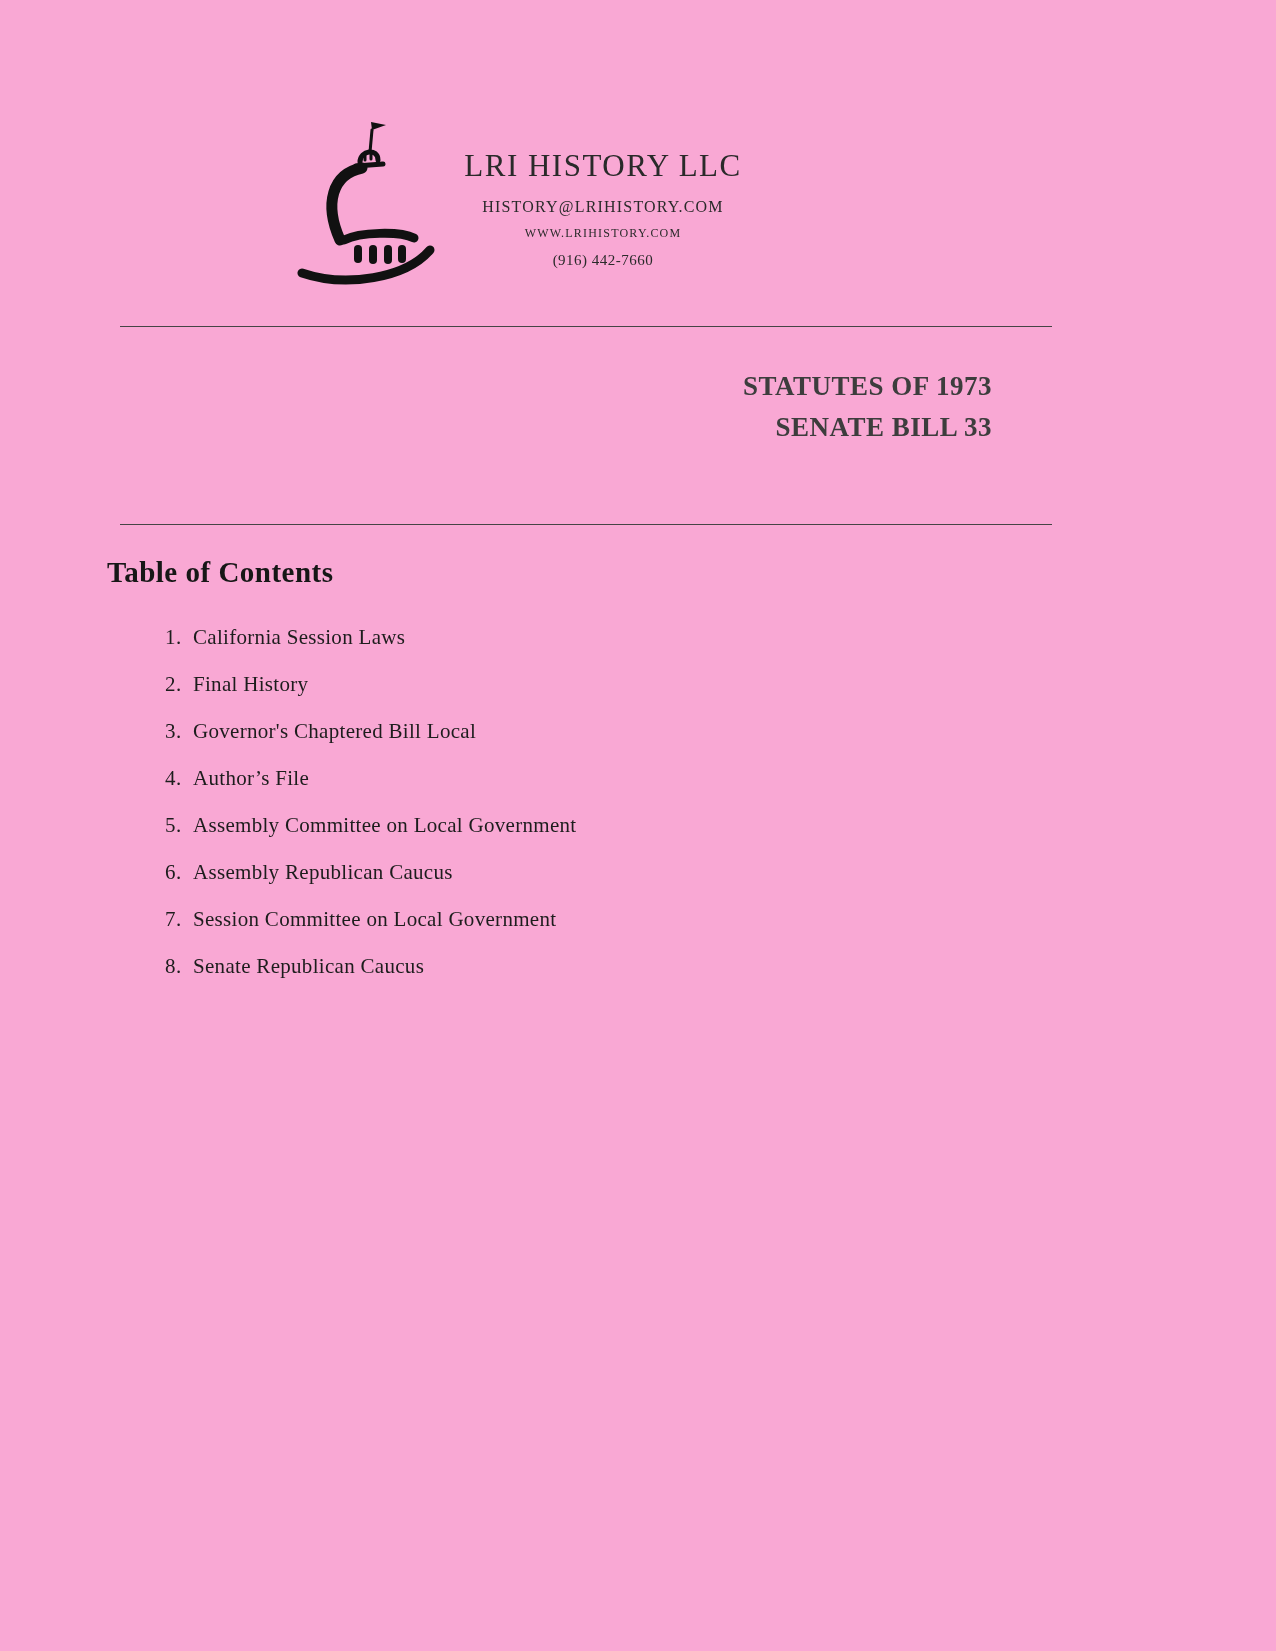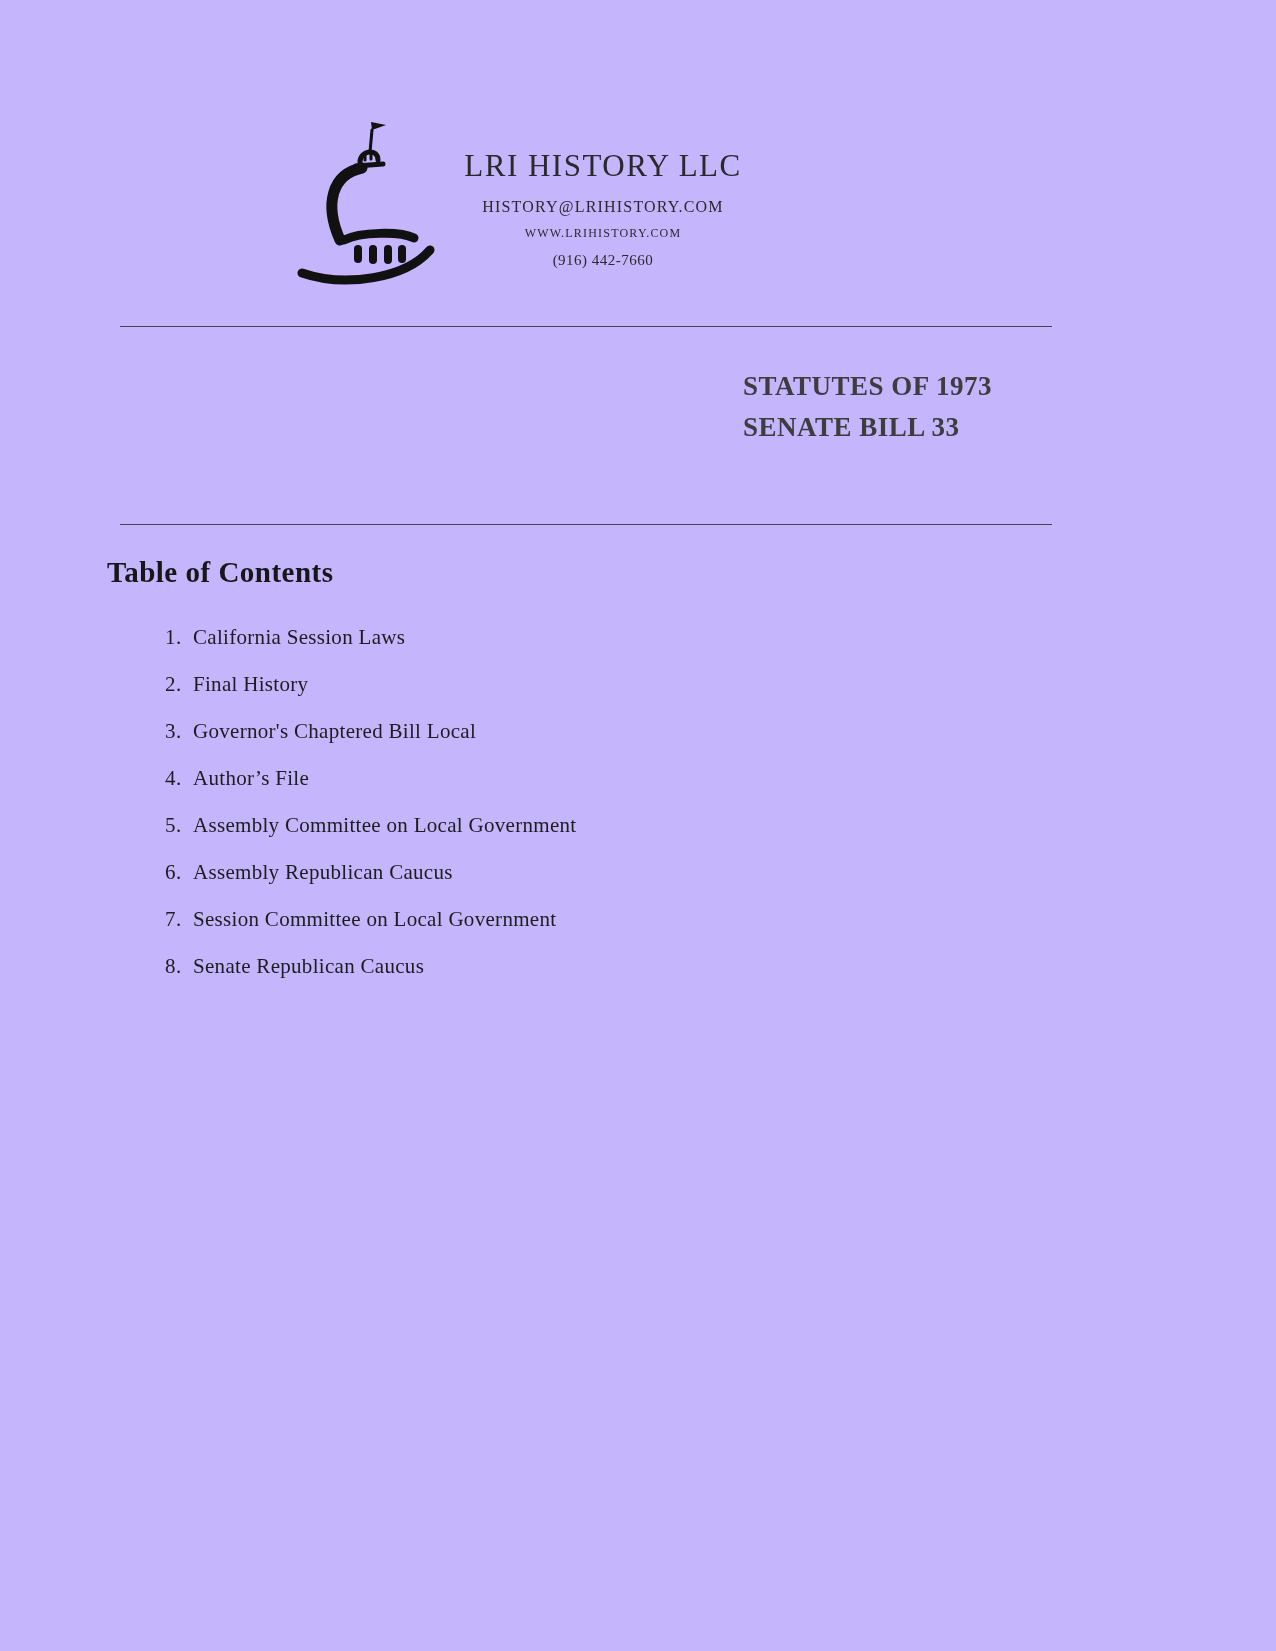--- a/index.html
+++ b/index.html
@@ -4,21 +4,21 @@
 <style>
   html, body {
     margin: 0;
     padding: 0;
     background: #ffffff;
   }
   .page {
     position: relative;
     width: 1276px;
     height: 1651px;
-    background: #c4b5fd;
+    background: #f9a8d4;
     font-family: "Liberation Serif", serif;
     color: #1e1e1e;
     overflow: hidden;
   }
 
   
   .logo {
     position: absolute;
     left: 288px;
     top: 118px;
@@ -66,21 +66,21 @@
     margin: 0;
   }
   .rule-1 { top: 326px; }
   .rule-2 { top: 524px; }
 
   
   .title-block {
     position: absolute;
     top: 366px;
     right: 284px;
-    text-align: left;
+    text-align: right;
     font-weight: bold;
     font-size: 27px;
     line-height: 41px;
     color: #3d3d3d;
     letter-spacing: 0.5px;
   }
   .title-line { white-space: pre; }
 
   
   .toc {

